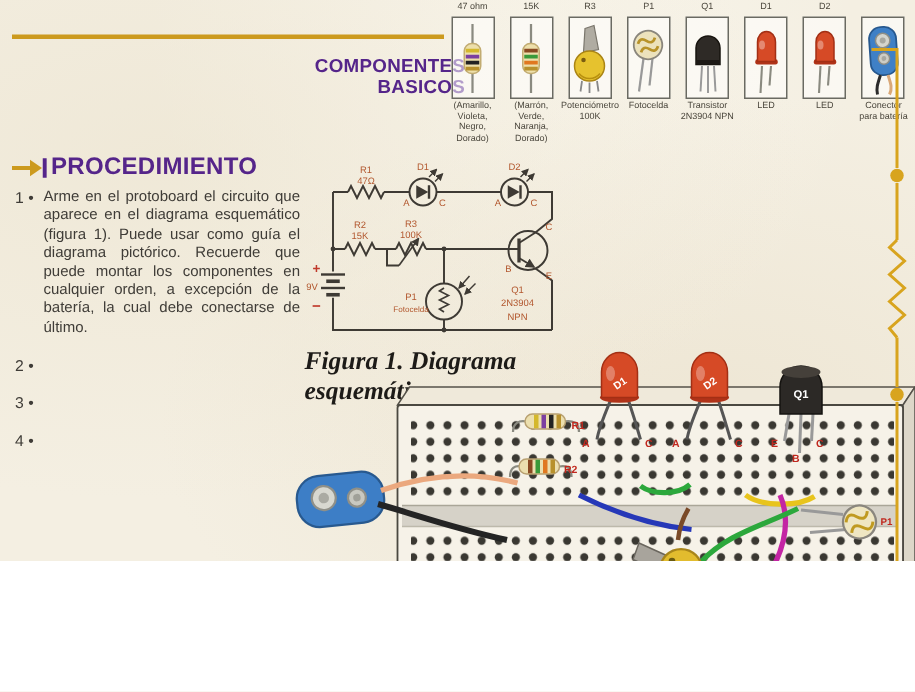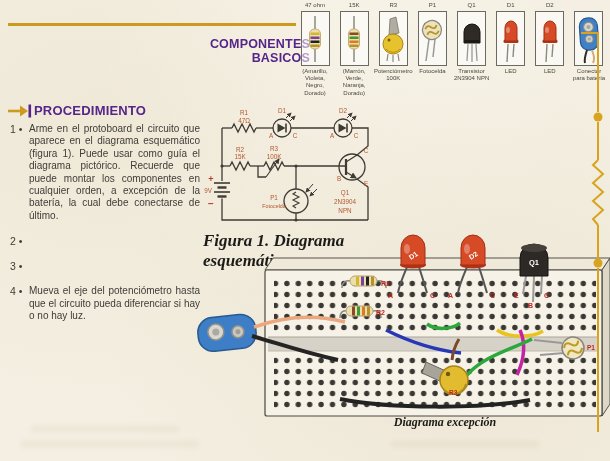--- a/index.html
+++ b/index.html
@@ -1,17 +1,17 @@
 <!DOCTYPE html>
 <html><head>
 <meta charset="utf-8">
 <style>
   html,body{margin:0;padding:0;}
   .page{
-    position:relative; width:610px; height:461px; overflow:hidden;
+    position:relative; width:610px; height:374px; overflow:hidden;
     background-color:#f4efe2;
     background-image:
       radial-gradient(ellipse at 18% 28%, rgba(236,228,208,.6), transparent 60%),
       radial-gradient(ellipse at 78% 75%, rgba(233,223,201,.55), transparent 55%),
       radial-gradient(ellipse at 55% 8%, rgba(250,247,238,.8), transparent 50%);
     font-family:"Liberation Sans", sans-serif;
     color:#3f3c37;
   }
   .gold-line-top{position:absolute; left:8px; top:23px; width:288px; height:3px; background:#cc9a1e;}
   .components-title{
@@ -24,21 +24,21 @@
   }
   .comp-cell{width:38px; display:flex; flex-direction:column; align-items:center;}
   .comp-top-label{height:8px; font-size:6px; color:#4a463c; text-align:center; margin-bottom:1px; white-space:nowrap;}
   .comp-box{
     width:27px; height:53px; border:1px solid #6a6a62; background:rgba(255,255,255,.55);
     display:flex; align-items:center; justify-content:center;
   }
   .comp-bottom-label{font-size:6px; line-height:1.2; text-align:center; color:#4a463c; margin-top:2px;}
   .procedure{position:absolute; left:8px; top:103px; width:192px;}
   .proc-heading{display:flex; align-items:center; gap:2px; margin-bottom:5px;}
-  .proc-title{color:#55258a; font-weight:bold; font-size:13px; letter-spacing:.2px;}
+  .proc-title{color:#55258a; font-weight:bold; font-size:16px; letter-spacing:.2px;}
   .proc-steps{margin-left:2px;}
   .step{display:grid; grid-template-columns:19px 1fr; margin-bottom:13px;}
   .step-num{font-size:10.5px; color:#3f3c37;}
   .step-text{font-size:10px; line-height:1.24; text-align:justify; color:#3f3c37;}
   .schematic-svg{position:absolute; left:200px; top:104px;}
   .schematic-caption{
     position:absolute; left:203px; top:231px; width:190px;
     font-family:Liberation Serif, serif; font-style:italic; font-weight:bold;
     font-size:17px; color:#1d1b18;
   }
@@ -205,21 +205,20 @@
         <span class="step-text">Arme en el protoboard el circuito que aparece en el diagrama esquemático (figura 1). Puede usar como guía el diagrama pictórico. Recuerde que puede montar los componentes en cualquier orden, a excepción de la batería, la cual debe conectarse de último.</span>
       </div>
       <div class="step">
         <span class="step-num">2 •</span>
       </div>
       <div class="step">
         <span class="step-num">3 •</span>
       </div>
       <div class="step">
         <span class="step-num">4 •</span>
-        <span class="step-text">Mueva el eje del potenciómetro hasta que el circuito pueda diferenciar si hay o no hay luz.</span>
       </div>
     </div>
   </div>
 
   <svg class="schematic-svg" width="195" height="128" viewBox="0 0 195 128">
     <defs>
       <marker id="arr" viewBox="0 0 6 6" refX="5" refY="3" markerWidth="5" markerHeight="5" orient="auto">
         <path d="M0,0 L6,3 L0,6 Z" fill="#3e3a34"></path>
       </marker>
     </defs>

